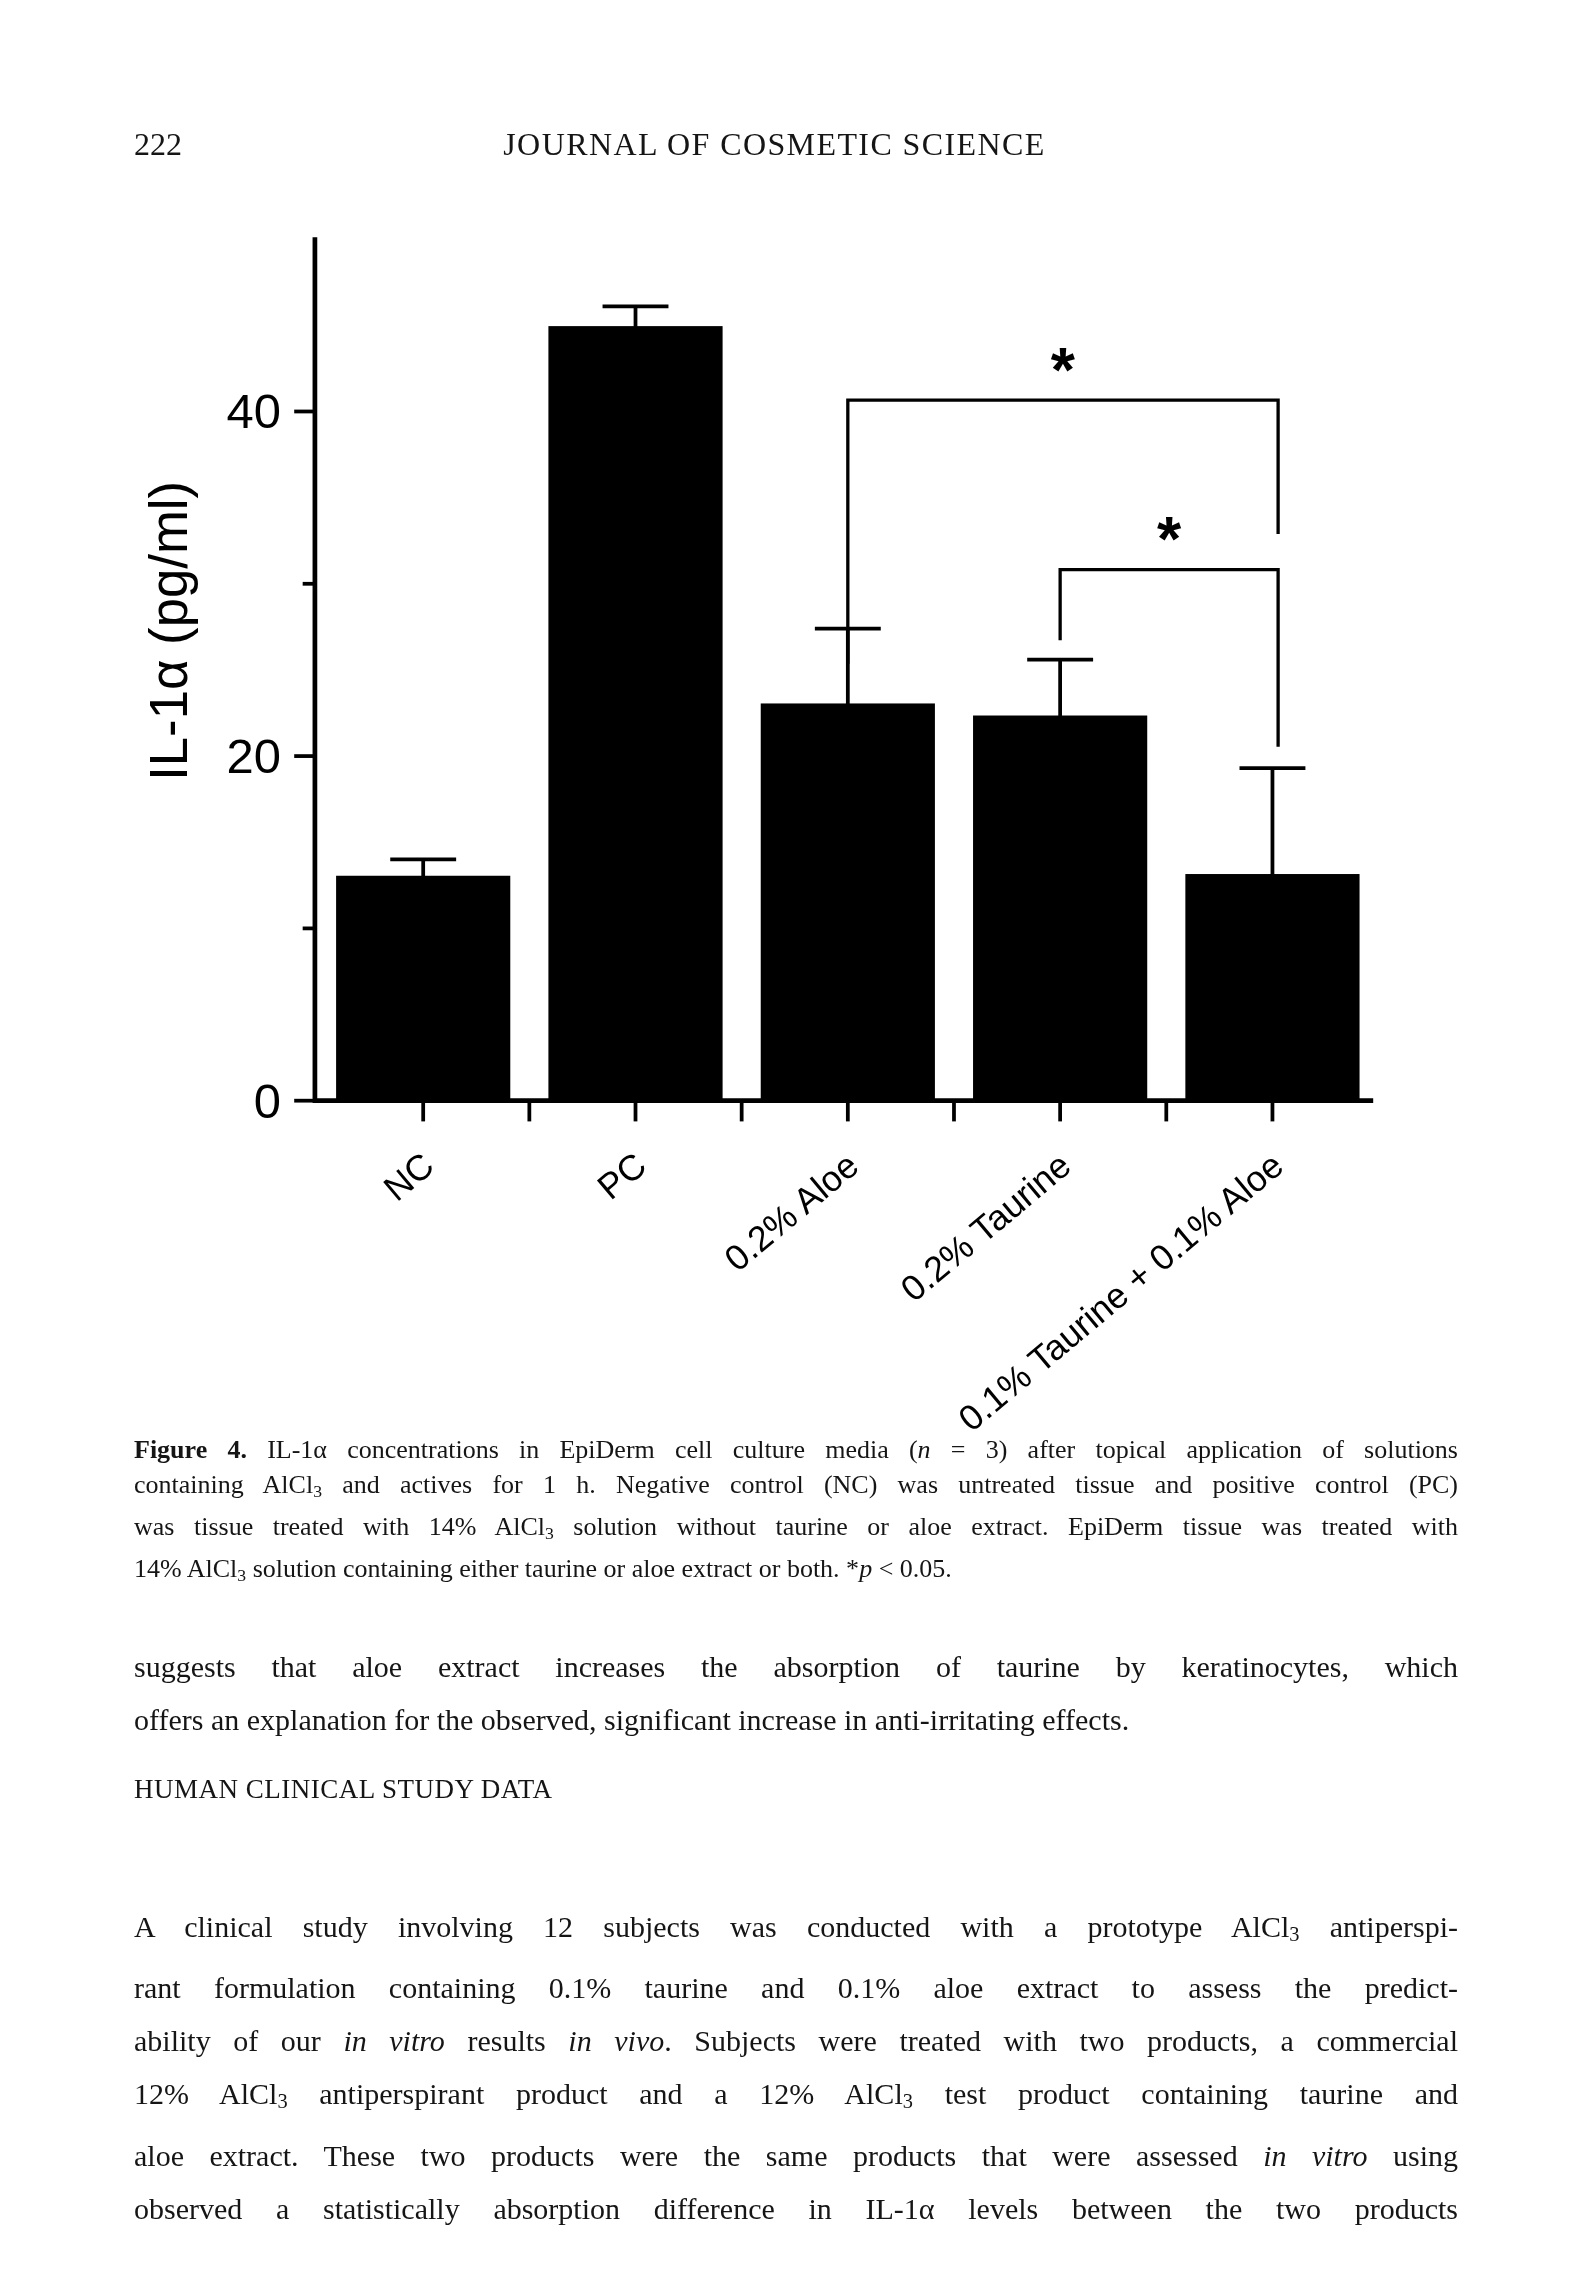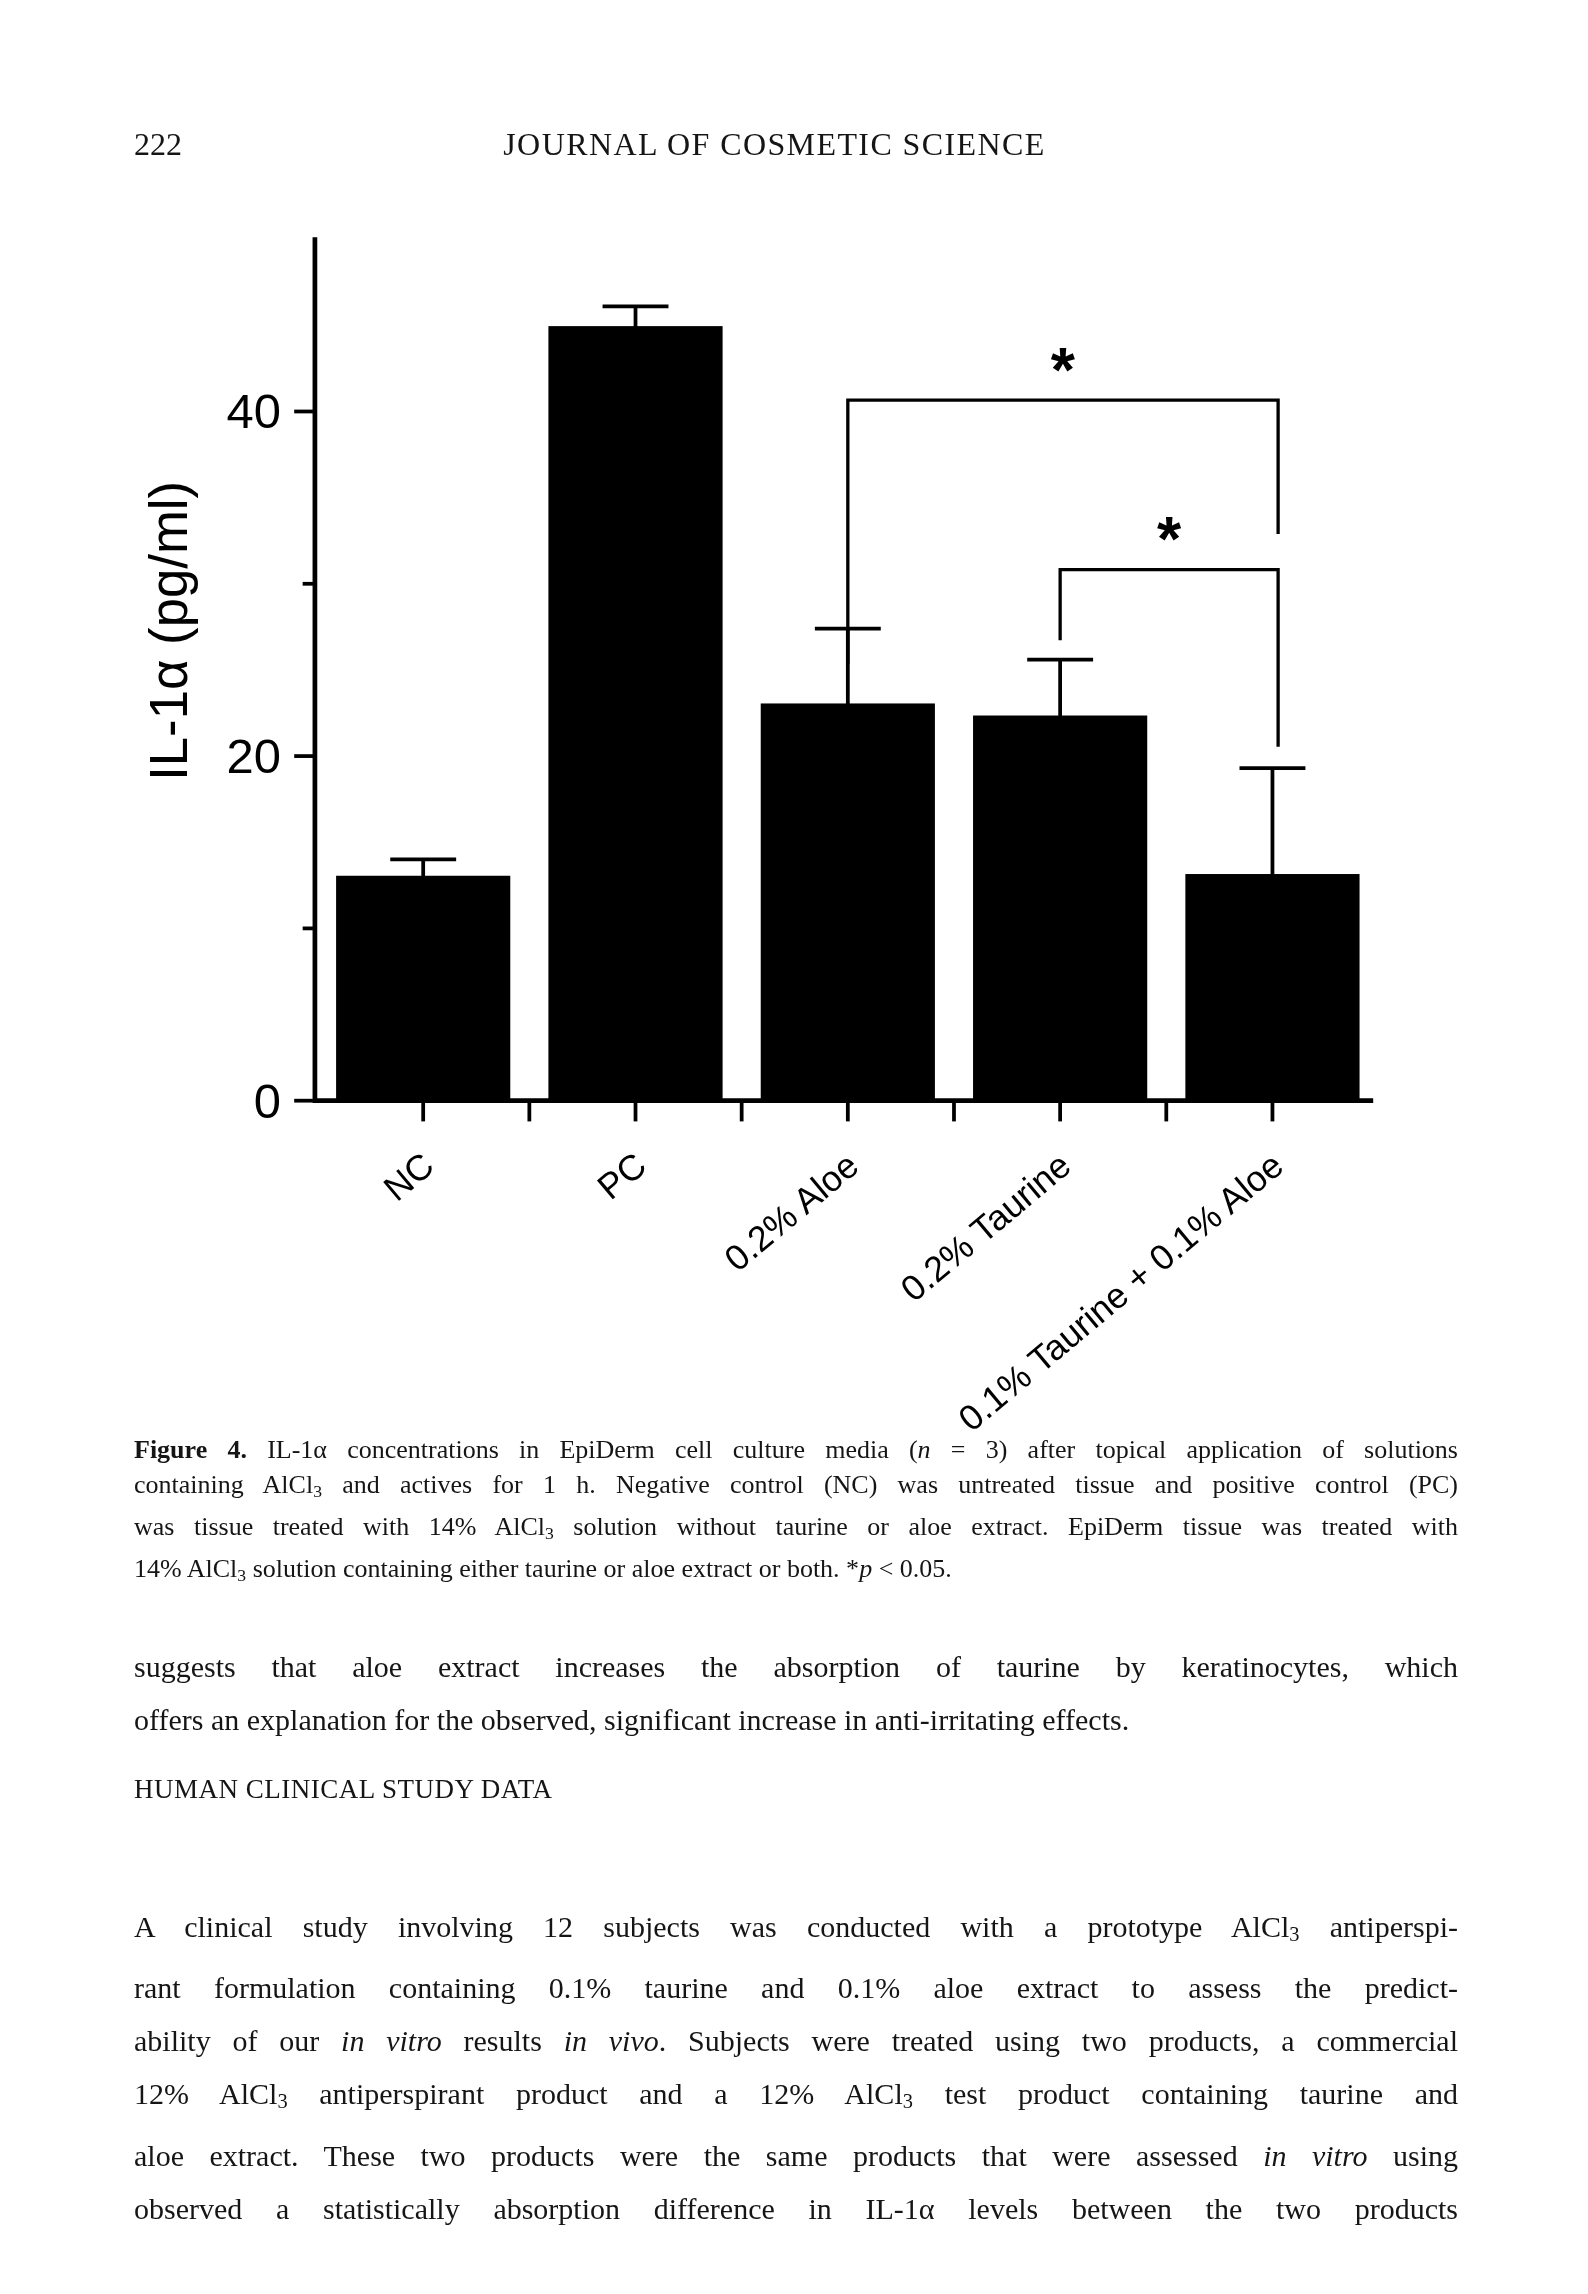--- a/index.html
+++ b/index.html
@@ -89,20 +89,20 @@
   <div class="bp p1">
     <div class="bl jl"><span>suggests that aloe extract increases the absorption of taurine by keratinocytes, which</span></div>
     <div class="bl"><span>offers an explanation for the observed, significant increase in anti-irritating effects.</span></div>
   </div>
 
   <h2 class="section-heading">HUMAN CLINICAL STUDY DATA</h2>
 
   <div class="bp p2">
     <div class="bl jl"><span>A clinical study involving 12 subjects was conducted with a prototype AlCl</span><span class="sb">3</span><span> antiperspi-</span></div>
     <div class="bl jl"><span>rant formulation containing 0.1% taurine and 0.1% aloe extract to assess the predict-</span></div>
-    <div class="bl jl"><span>ability of our </span><span class="it">in vitro</span><span> results </span><span class="it">in vivo</span><span>. Subjects were treated using two products, a commercial</span></div>
+    <div class="bl jl"><span>ability of our </span><span class="it">in vitro</span><span> results </span><span class="it">in vivo</span><span>. Subjects were treated with two products, a commercial</span></div>
     <div class="bl jl"><span>12% AlCl</span><span class="sb">3</span><span> antiperspirant product and a 12% AlCl</span><span class="sb">3</span><span> test product containing taurine and</span></div>
     <div class="bl jl"><span>aloe extract. These two products were the same products that were assessed </span><span class="it">in vitro</span><span> using</span></div>
     <div class="bl jl"><span>observed a statistically absorption difference in IL-1α levels between the two products</span></div>
   </div>
 
 </div>
 
 
 </body></html>

